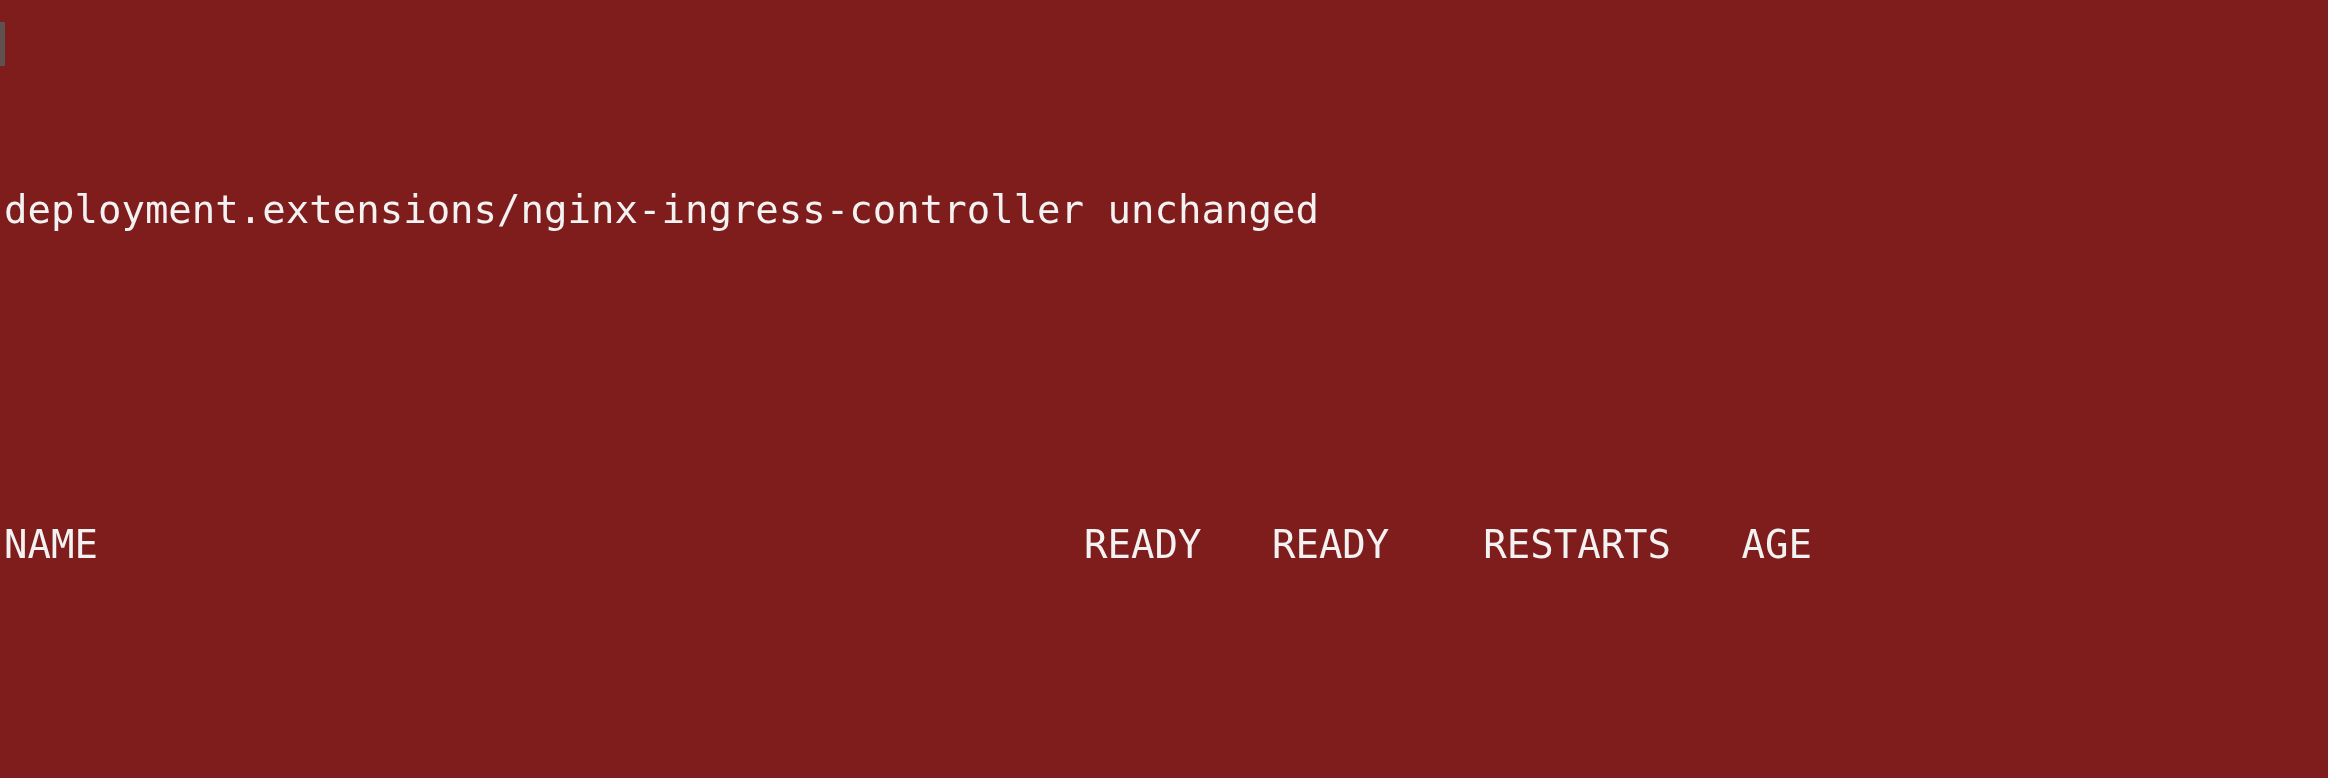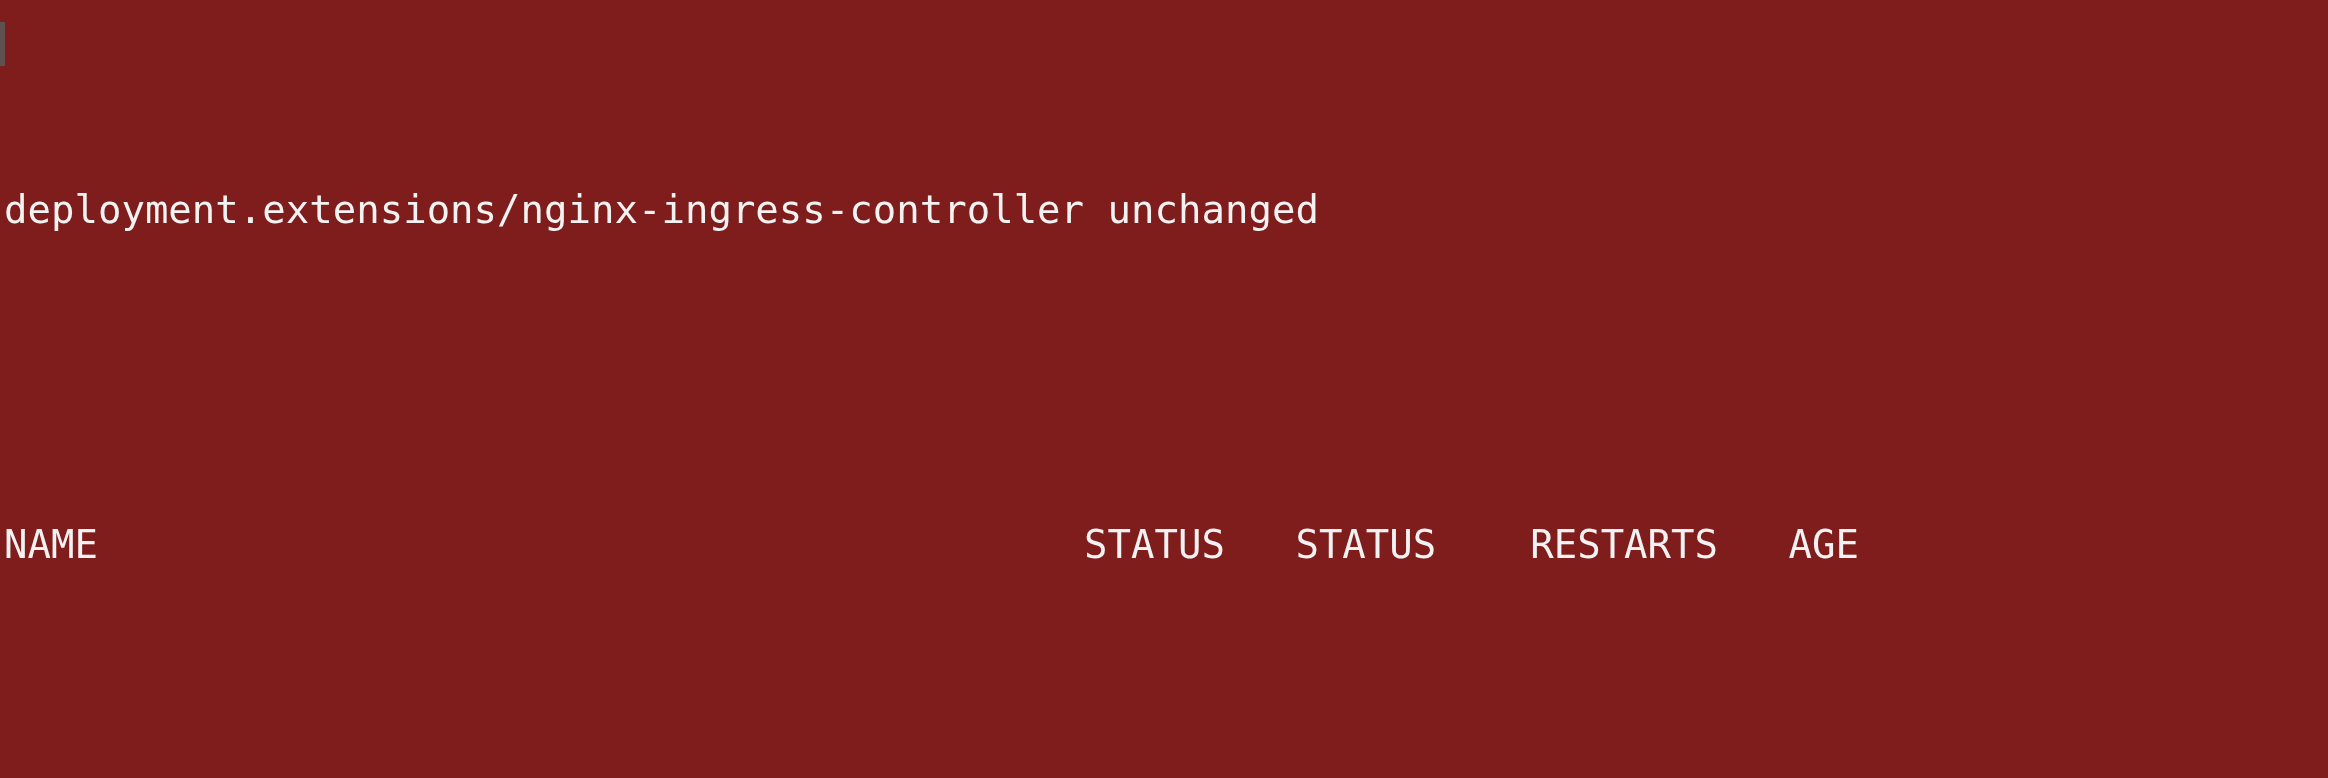--- a/index.html
+++ b/index.html
@@ -53,21 +53,21 @@
 
 <div id="terminal">
 
   <div id="edge-marker"></div>
 
   <div id="buffer">
 
     <div class="line">deployment.extensions/nginx-ingress-controller unchanged</div>
 
 
-    <div class="line">NAME                                          STATUS   STATUS    RESTARTS   AGE</div>
+    <div class="line">NAME                                          READY   READY    RESTARTS   AGE</div>
     
     
 
     
 
     
     
 
     
 

